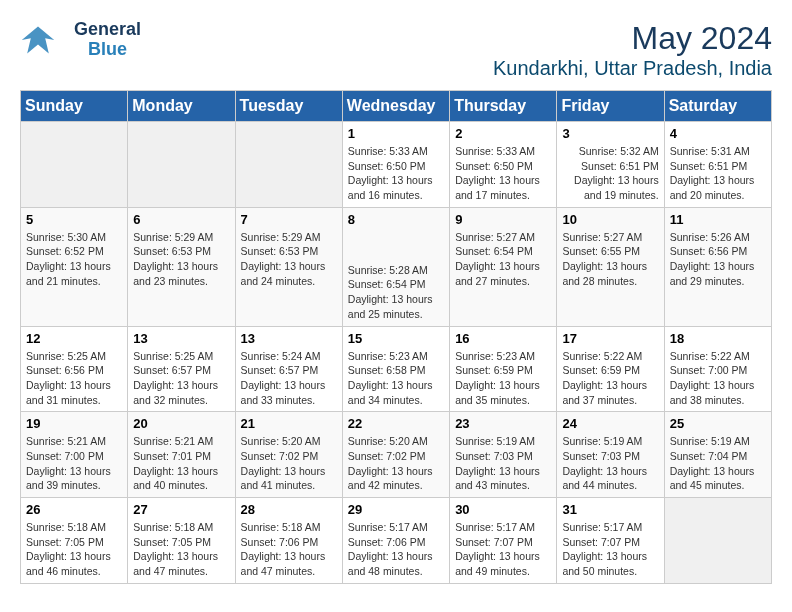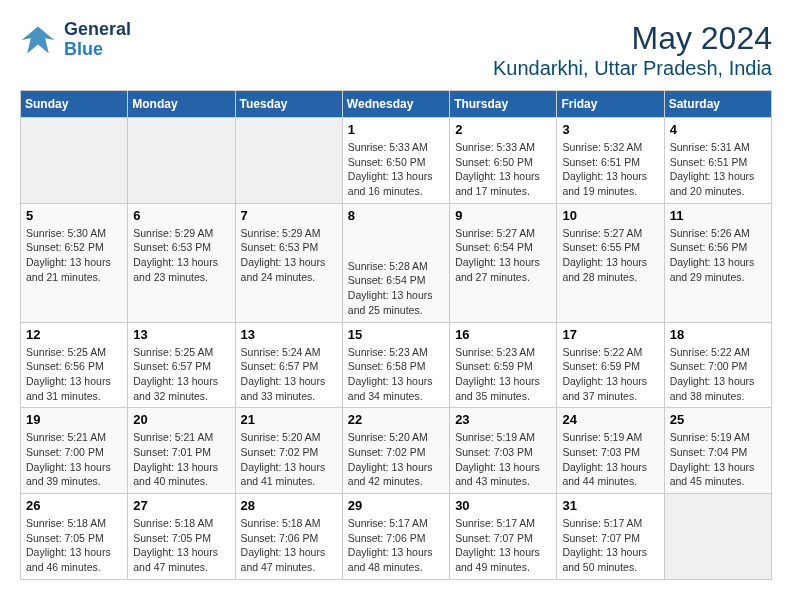--- a/index.html
+++ b/index.html
@@ -12,21 +12,22 @@
     }
     .header {
       display: flex;
       justify-content: space-between;
       align-items: flex-start;
       margin-bottom: 10px;
     }
     .logo {
       display: flex;
       align-items: center;
-      gap: 8px;
+      gap: 18px;
+      text-align: center;
     }
     .logo-text {
       display: flex;
       flex-direction: column;
       font-size: 18px;
       font-weight: bold;
       color: #1a3a5c;
       line-height: 1.1;
     }
     .logo-text span:last-child {
@@ -52,21 +53,21 @@
     .calendar {
       width: 100%;
       border-collapse: collapse;
       font-size: 11px;
     }
     .calendar thead tr th {
       background-color: #2563a8;
       color: #fff;
       padding: 6px 4px;
       text-align: left;
-      font-size: 12px;
+      font-size: 16px;
       border: 1px solid #ccc;
     }
     .calendar tbody tr td {
       border: 1px solid #ccc;
       vertical-align: top;
       padding: 4px 5px;
       width: calc(100% / 7);
       min-height: 80px;
       background: #fff;
     }
@@ -133,21 +134,21 @@
         </td>
         <td>
           <div class="day-num">2</div>
           <div class="day-info" style="white-space: pre-line;">Sunrise: 5:33 AM
 Sunset: 6:50 PM
 Daylight: 13 hours
 and 17 minutes.</div>
         </td>
         <td>
           <div class="day-num">3</div>
-          <div class="day-info" style="white-space: pre-line;">Sunrise: 5:32 AM
+          <div class="day-info" style="white-space: pre-line; text-align: right;">Sunrise: 5:32 AM
 Sunset: 6:51 PM
 Daylight: 13 hours
 and 19 minutes.</div>
         </td>
         <td>
           <div class="day-num">4</div>
           <div class="day-info" style="white-space: pre-line;">Sunrise: 5:31 AM
 Sunset: 6:51 PM
 Daylight: 13 hours
 and 20 minutes.</div>

